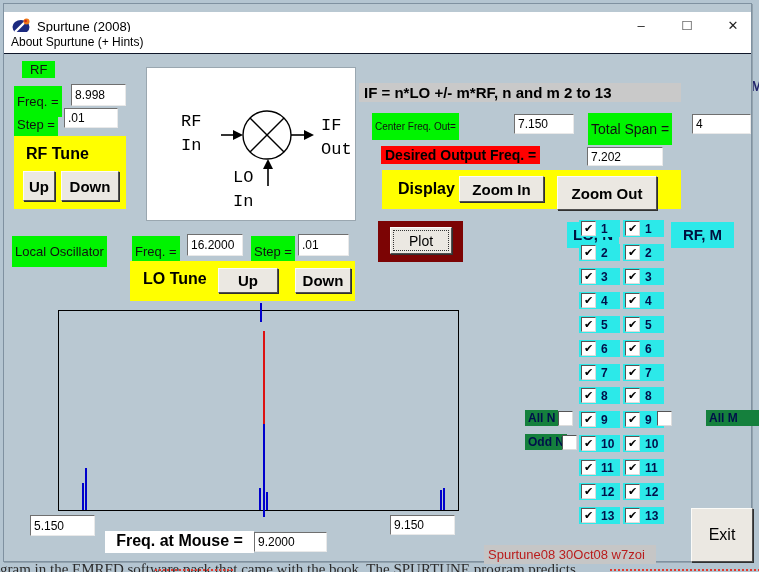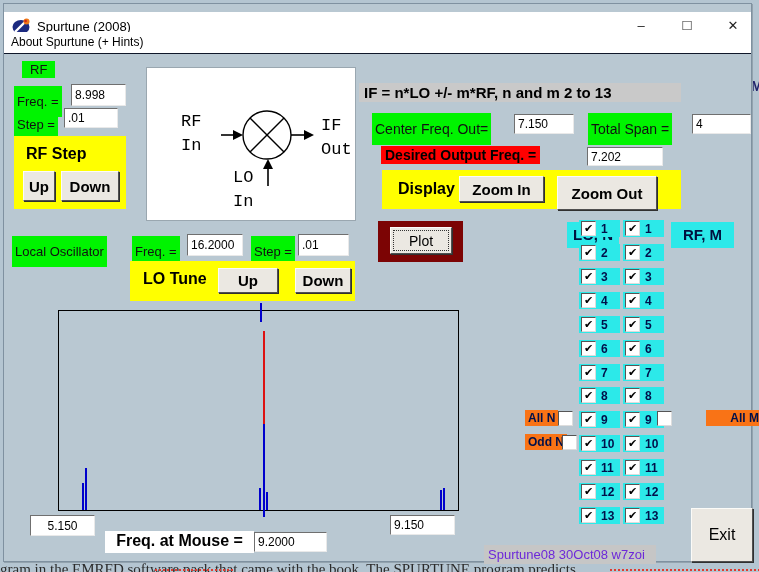--- a/index.html
+++ b/index.html
@@ -26,21 +26,21 @@
        font-family:"Liberation Sans",sans-serif;cursor:default;display:flex;align-items:center;justify-content:center;box-sizing:border-box;}
   .ypanel{background:#ffff00;}
   .panel-title{font-weight:bold;font-size:16px;}
   .cyan{background:#2ce9e9;}
   .cyan-hdr{font-weight:bold;font-size:15px;text-align:center;padding-top:4px;box-sizing:border-box;color:#00113f;}
   .chk-item{position:absolute;width:41px;height:17px;background:#2ce9e9;display:flex;align-items:center;}
   .chk-item .cb{width:13px;height:13px;background:#fff;border:1px solid;border-color:#555 #ddd #ddd #555;
                 margin-left:2px;font-size:11px;line-height:12px;text-align:center;color:#000;}
   .chk-item .num{font-size:12px;font-weight:bold;color:#00104a;margin-left:5px;}
   .cb-lone{position:absolute;width:13px;height:13px;background:#fff;border:1px solid;border-color:#555 #ddd #ddd #555;}
-  .cyan-small{position:absolute;background:#f97316;font-size:12px;font-weight:bold;color:#00104a;padding:1px 3px;text-align:right;}
+  .cyan-small{position:absolute;background:#15803d;font-size:12px;font-weight:bold;color:#00104a;padding:1px 3px;}
   
   #mixer{left:142px;top:13px;width:208px;height:152px;background:#ffffff;border:1px solid #9aa7b0;}
   #mixer text{font-family:"Liberation Mono",monospace;font-size:17px;fill:#000;}
   
   #chart{left:54px;top:256px;width:399px;height:199px;border:1px solid #000;overflow:visible;}
   .sline{position:absolute;width:2px;}
   
   #bg-bottom{position:absolute;left:0;top:561px;width:759px;height:11px;overflow:hidden;
              font-family:"Liberation Serif",serif;font-size:15px;color:#2b2b2b;}
   .squiggle{position:absolute;height:2px;background:repeating-linear-gradient(90deg,#e03a2f 0 2px,transparent 2px 4px);}
@@ -79,21 +79,21 @@
 
     <div id="client">
 
       <span class="abs glabel" style="left:18px;top:7px;padding:1px 8px;">RF</span>
       <span class="abs glabel" style="left:10px;top:32px;">Freq. =</span>
       <input class="abs inp" style="left: 67px; top: 30px; width: 55px; height: 22px;" value="8.998">
       <span class="abs glabel" style="left:10px;top:55px;">Step =</span>
       <input class="abs inp" style="left: 60px; top: 54px; width: 54px; height: 20px;" value=".01">
 
       <div class="abs ypanel" style="left:10px;top:82px;width:112px;height:73px;">
-        <div class="panel-title" style="position:absolute;left:12px;top:9px;">RF Step</div>
+        <div class="panel-title" style="position:absolute;left:12px;top:9px;">RF Tune</div>
         <div class="btn" style="position:absolute;left:9px;top:35px;width:32px;height:30px;">Up</div>
         <div class="btn" style="position:absolute;left:47px;top:35px;width:58px;height:30px;">Down</div>
       </div>
 
       <div class="abs" id="mixer">
         <svg width="208" height="152">
           <circle cx="120" cy="67" r="24" fill="none" stroke="#000" stroke-width="1.4"></circle>
           <line x1="103" y1="50" x2="137" y2="84" stroke="#000" stroke-width="1.4"></line>
           <line x1="137" y1="50" x2="103" y2="84" stroke="#000" stroke-width="1.4"></line>
           <text x="34" y="58">RF</text>
@@ -106,21 +106,21 @@
           <text x="174" y="86">Out</text>
           <text x="86" y="114">LO</text>
           <text x="86" y="138">In</text>
           <line x1="121" y1="118" x2="121" y2="98" stroke="#000" stroke-width="1.6"></line>
           <polygon points="121,91 116,101 126,101" fill="#000"></polygon>
         </svg>
       </div>
 
       <span class="abs graylabel" style="left:355px;top:29px;width:312px;">IF = n*LO +/-  m*RF, n and m 2 to 13</span>
 
-      <span class="abs glabel" style="left:368px;top:59px;font-size:14px;text-align:right;">Center Freq. Out=</span>
+      <span class="abs glabel" style="left:368px;top:59px;font-size:10px;text-align:right;">Center Freq. Out=</span>
       <input class="abs inp" style="left: 510px; top: 60px; width: 60px; height: 20px;" value="7.150">
       <span class="abs glabel" style="left:584px;top:59px;font-size:14px;">Total Span =</span>
       <input class="abs inp" style="left: 688px; top: 60px; width: 59px; height: 20px;" value="4">
 
       <span class="abs redlabel" style="left:377px;top:92px;">Desired Output Freq. =</span>
       <input class="abs inp" style="left: 583px; top: 93px; width: 76px; height: 19px;" value="7.202">
 
       <div class="abs ypanel" style="left:378px;top:116px;width:299px;height:39px;">
         <div class="panel-title" style="position:absolute;left:16px;top:10px;">Display</div>
         <div class="btn" style="position:absolute;left:77px;top:6px;width:85px;height:26px;text-align:center;">Zoom In</div>
@@ -149,21 +149,21 @@
           <div class="sline" style="left: 204px; top: 113px; height: 86px; background: rgb(0, 0, 204);"></div>
           <div class="sline" style="left: 204px; top: 199px; height: 7px; background: rgb(0, 0, 204);"></div>
           <div class="sline" style="left: 200px; top: 177px; height: 22px; background: rgb(0, 0, 204);"></div>
           <div class="sline" style="left: 207px; top: 181px; height: 18px; background: rgb(0, 0, 204);"></div>
           <div class="sline" style="left: 23px; top: 172px; height: 27px; background: rgb(0, 0, 204);"></div>
           <div class="sline" style="left: 26px; top: 157px; height: 42px; background: rgb(0, 0, 204);"></div>
           <div class="sline" style="left: 381px; top: 179px; height: 20px; background: rgb(0, 0, 204);"></div>
           <div class="sline" style="left: 384px; top: 177px; height: 22px; background: rgb(0, 0, 204);"></div>
         </div>
 
-      <input class="abs inp" style="left: 26px; top: 461px; width: 65px; height: 21px; text-align: center;" value="5.150">
+      <input class="abs inp" style="left: 26px; top: 461px; width: 65px; height: 21px;" value="5.150">
       <input class="abs inp" style="left: 386px; top: 461px; width: 65px; height: 20px;" value="9.150">
 
       <div class="abs" style="left:101px;top:477px;width:149px;height:22px;background:#fff;font-weight:bold;font-size:16px;padding-top:1px;box-sizing:border-box;text-align:center;">Freq. at Mouse =</div>
       <input class="abs inp" style="left: 250px; top: 478px; width: 73px; height: 20px;" value="9.2000">
 
       <div class="abs cyan cyan-hdr" style="left:519px;top:168px;width:52px;height:26px;margin-left:44px;">LO, N</div>
       <div class="abs cyan cyan-hdr" style="left:667px;top:168px;width:63px;height:26px;">RF, M</div>
       <div class="abs" id="harmonics" style="left:0;top:0;width:747px;height:507px;pointer-events:none;">
           <div class="chk-item" style="left: 575px; top: 166px; pointer-events: auto;">
             <span class="cb">✔</span>
@@ -271,18 +271,18 @@
           </div>
         </div>
 
       <span class="cyan-small" style="left:521px;top:356px;">All N</span>
       <span class="cb-lone" style="left:554px;top:357px;"></span>
       <span class="cyan-small" style="left:521px;top:380px;">Odd N</span>
       <span class="cb-lone" style="left:558px;top:381px;"></span>
       <span class="cb-lone" style="left:653px;top:357px;"></span>
       <span class="cyan-small" style="left:670px;top:356px;width:50px;margin-left:32px;">All M</span>
 
-      <div class="abs" style="left:480px;top:491px;width:172px;height:19px;background:#c6c6c6;font-size:13px;color:#6d28d9;padding:2px 4px 8px;box-sizing:border-box;">Spurtune08 30Oct08 w7zoi</div>
+      <div class="abs" style="left:480px;top:491px;width:172px;height:19px;background:#c6c6c6;font-size:13px;color:#b91c1c;padding:2px 4px 8px;box-sizing:border-box;">Spurtune08 30Oct08 w7zoi</div>
       <div class="btn" style="position:absolute;left:687px;top:454px;width:62px;height:54px;font-weight:normal;font-size:16px;">Exit</div>
 
     </div>
   </div>
 </div>
 
 </body></html>

